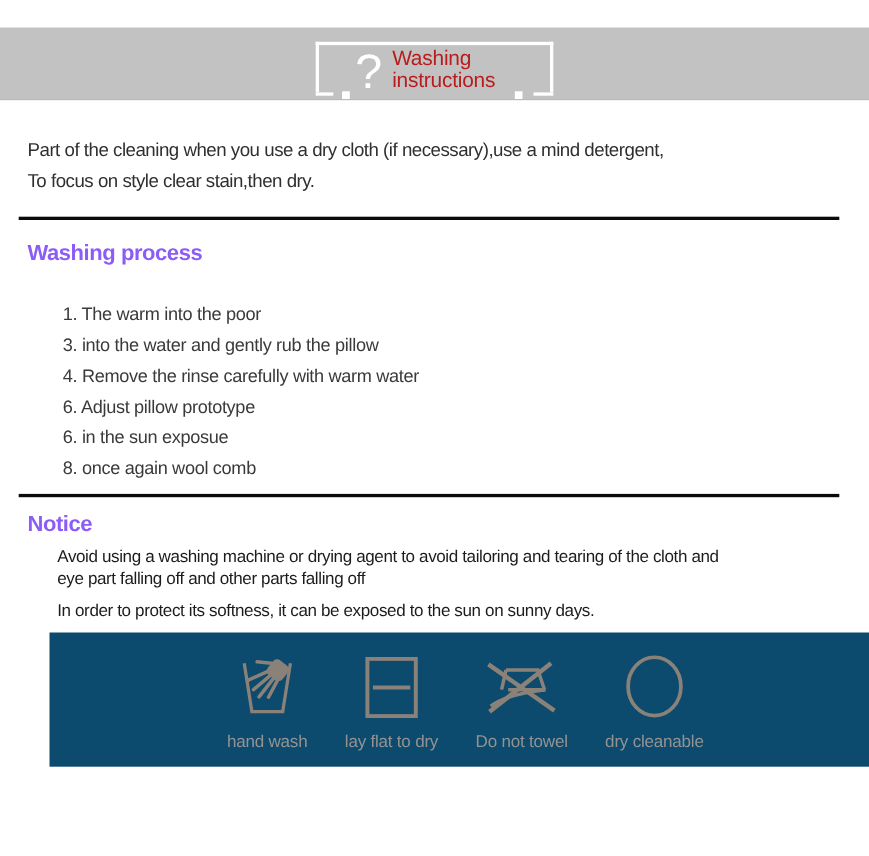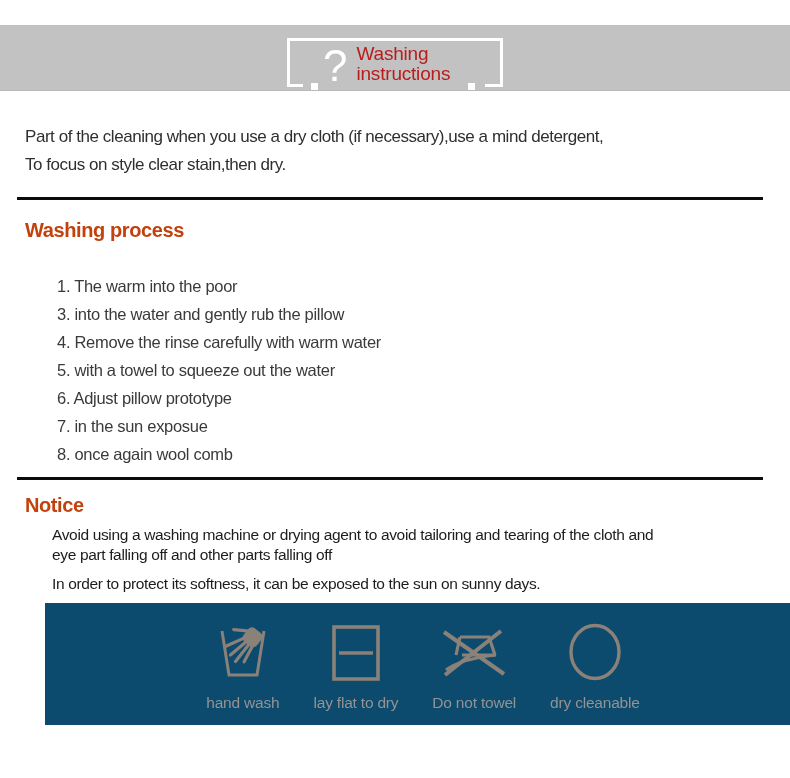--- a/index.html
+++ b/index.html
@@ -44,21 +44,21 @@
 
   
   .rule { height: 3px; background: #0b0b0b; margin-left: 17px; margin-right: 27px; }
   .rule1 { margin-top: 18px; }
   .rule2 { margin-top: 9px; }
 
   
   .wp-heading, .nt-heading {
     margin: 17px 25px 0 25px;
     font-size: 20px; line-height: 26px; font-weight: 600;
-    letter-spacing: -0.4px; color: #c2410c;
+    letter-spacing: -0.4px; color: #8b5cf6;
   }
   .wp-list { margin: 29px 25px 0 57px; }
   .wp-item {
     font-size: 16.5px; line-height: 28px; letter-spacing: -0.3px;
     color: #3a3a3a;
   }
 
   
   .nt-heading { margin-top: 12px; }
   .nt-para1 { margin: 7px 40px 0 52px; }
@@ -105,23 +105,22 @@
   <div>To focus on style clear stain,then dry.</div>
 </div>
 
 <div class="rule rule1"></div>
 
 <div class="wp-heading">Washing process</div>
 <div class="wp-list">
   <div class="wp-item">1. The warm into the poor</div>
   <div class="wp-item">3. into the water and gently rub the pillow</div>
   <div class="wp-item">4. Remove the rinse carefully with warm water</div>
-  <div class="wp-item">5. with a towel to squeeze out the water</div>
   <div class="wp-item">6. Adjust pillow prototype</div>
-  <div class="wp-item">7. in the sun exposue</div>
+  <div class="wp-item">6. in the sun exposue</div>
   <div class="wp-item">8. once again wool comb</div>
 </div>
 
 <div class="rule rule2"></div>
 
 <div class="nt-heading">Notice</div>
 <div class="nt-para1">
   <div class="nt-line">Avoid using a washing machine or drying agent to avoid tailoring and tearing of the cloth and</div>
   <div class="nt-line">eye part falling off and other parts falling off</div>
 </div>

